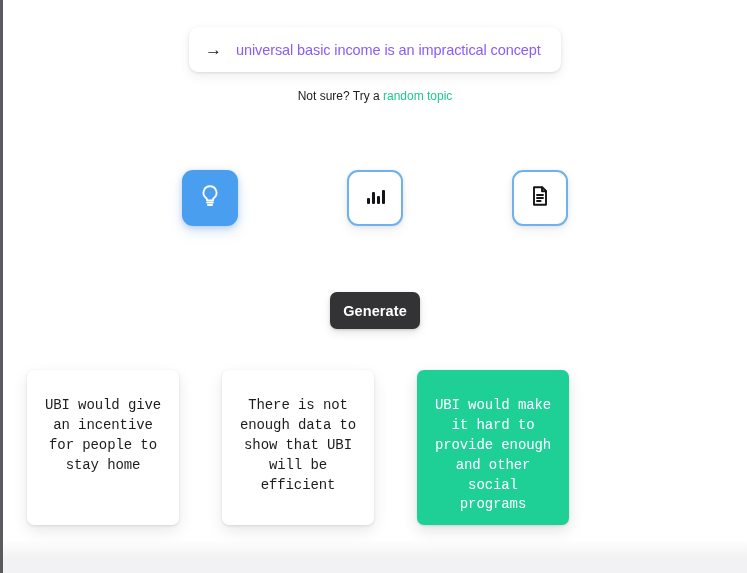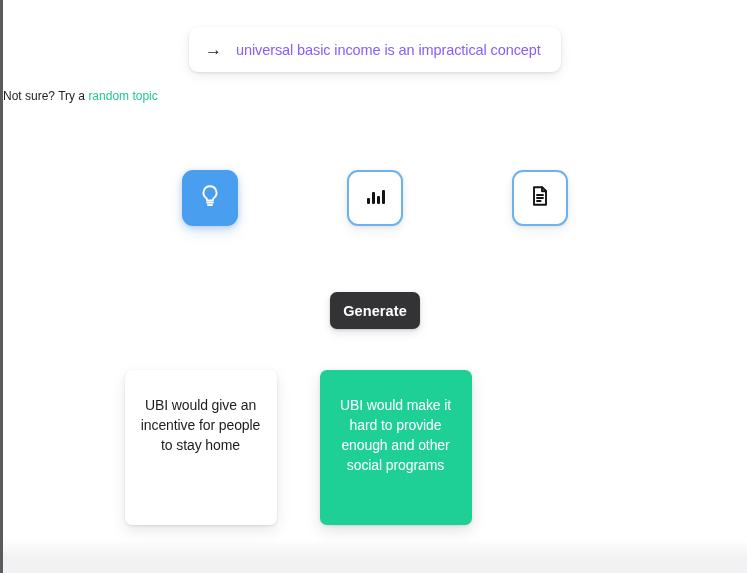--- a/index.html
+++ b/index.html
@@ -82,21 +82,21 @@
     overflow: hidden;
     flex: 1 1 auto;
   }
 
   
   .hint-row {
     position: absolute;
     left: 0;
     top: 89px;
     width: 744px;
-    text-align: left;
+    text-align: center;
     font-size: 12px;
     color: #1d1d1f;
   }
   .hint-link {
     color: #1fc98c;
     cursor: pointer;
   }
 
   
   .modes-row {
@@ -159,20 +159,21 @@
 
   
   .cards-row {
     position: absolute;
     left: 0;
     top: 370px;
     width: 590px;
     display: flex;
     justify-content: center;
     gap: 43px;
+    font-family: Liberation Mono, monospace;
   }
   .card {
     width: 152px;
     height: 155px;
     border-radius: 7px;
     box-sizing: border-box;
     padding: 26px 14px 14px 14px;
     text-align: center;
     font-size: 14px;
     line-height: 1.42;
@@ -250,18 +251,19 @@
     </div>
 
   </div>
 
   <div class="generate-row">
     <button class="generate-btn">Generate</button>
   </div>
 
   <div class="cards-row">
     <div class="card plain">UBI would give an incentive for people to stay home</div>
+    <div class="card plain">There is not enough data to show that UBI will be efficient</div>
     <div class="card highlight">UBI would make it hard to provide enough and other social programs</div>
   </div>
 
   <div class="bottom-fade"></div>
 
 </div>
 
 </body></html>

